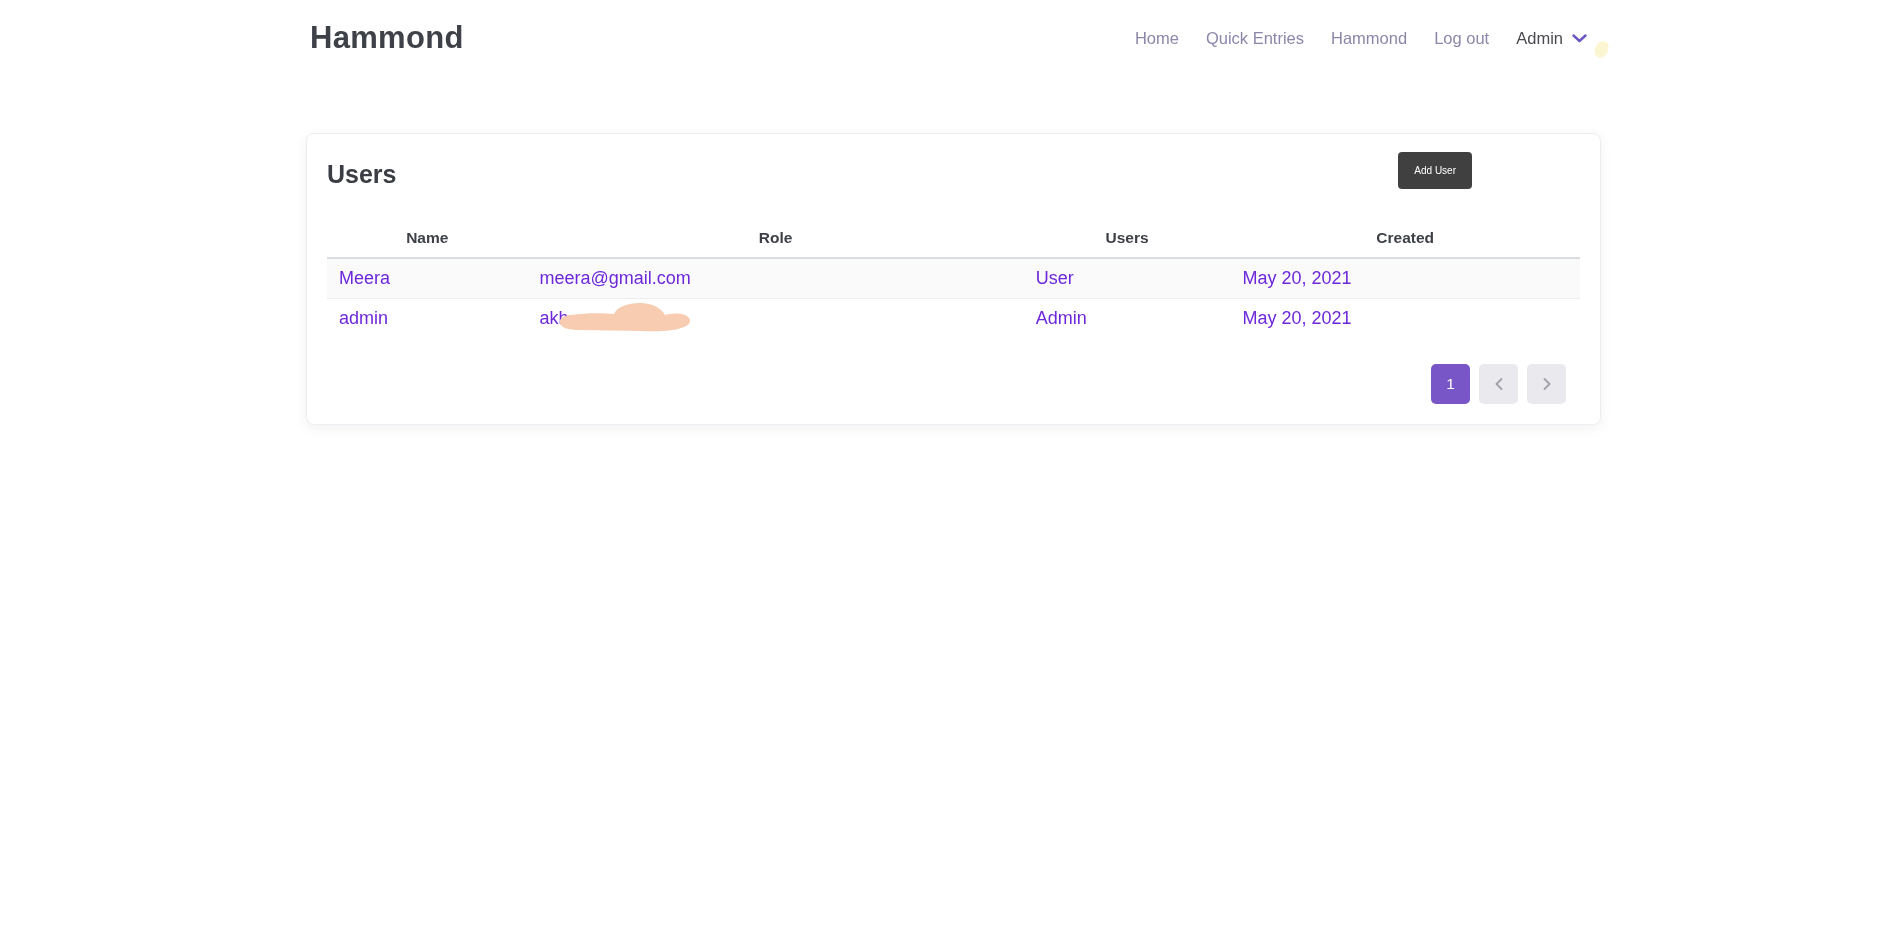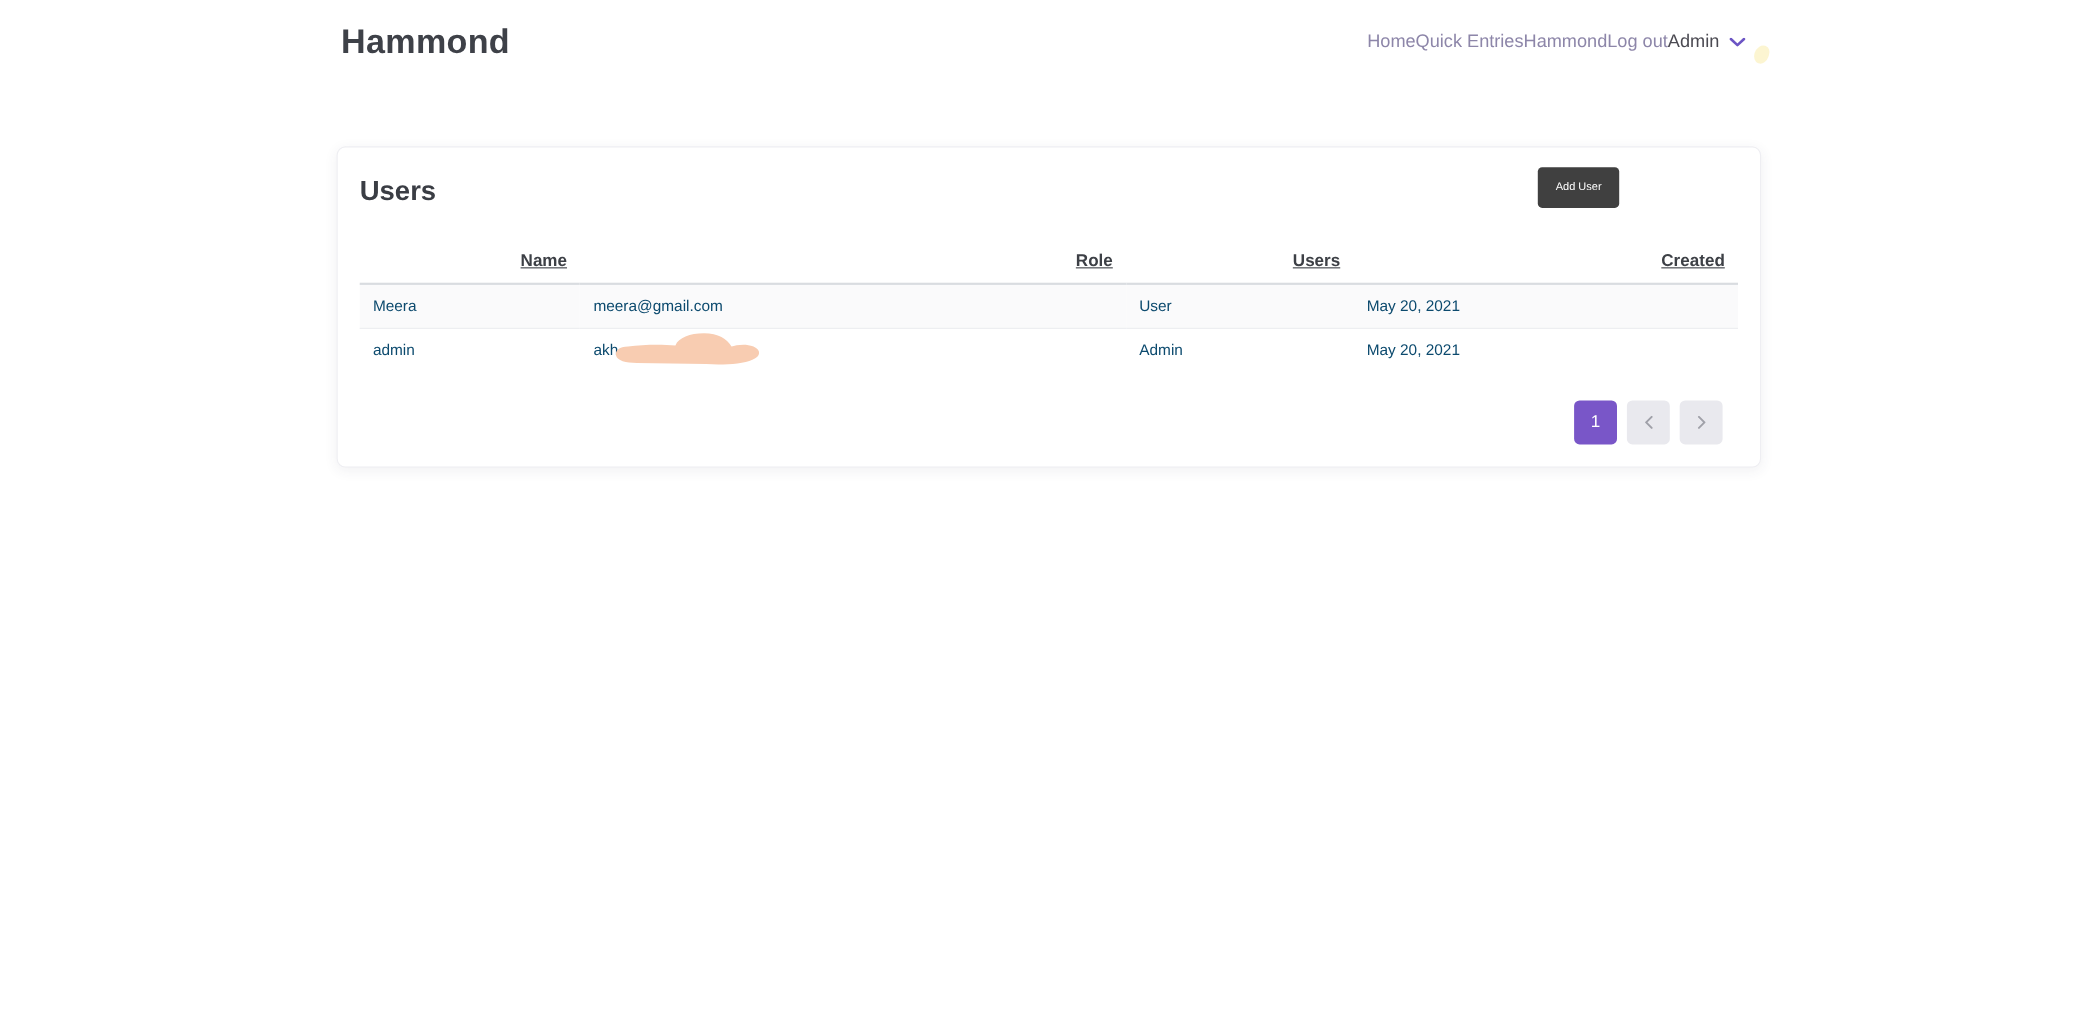--- a/index.html
+++ b/index.html
@@ -15,21 +15,21 @@
   .topbar {
     height: 76px;
     display: flex; align-items: center; justify-content: space-between;
     padding: 0 306px 0 310px;
     background: #ffffff;
   }
   .brand {
     font-size: 31px; font-weight: 800; color: #3e4148;
     letter-spacing: 0.3px; cursor: pointer;
   }
-  .nav { display: flex; align-items: center; position: relative; }
+  .nav { display: flex; align-items: center; gap: 27px; position: relative; }
   .nav-link {
     font-size: 16.5px; color: #8d86a9; text-decoration: none; cursor: pointer;
   }
   .user-menu { display: flex; align-items: center; gap: 9px; cursor: pointer; }
   .user-label { font-size: 16.5px; color: #4b4a52; }
   .smudge {
     position: absolute; right: -21px; top: 12px;
     width: 13px; height: 17px;
     background: #fbf1c2; opacity: 0.75;
     border-radius: 60% 45% 55% 50%;
@@ -56,27 +56,26 @@
     font-size: 10px; font-family: inherit;
     cursor: pointer;
   }
 
   
   table.users {
     width: 100%; margin-top: 30px;
     border-collapse: collapse; table-layout: fixed;
   }
   table.users th {
-    text-align: right; font-size: 15.5px; font-weight: 700; color: #3d4046;
+    text-align: center; font-size: 15.5px; font-weight: 700; color: #3d4046;
     padding: 10px 12px;
     border-bottom: 2px solid #d9dce0;
-    text-decoration: underline;
   }
   table.users td {
-    font-size: 14px; color: #0c4a6e;
+    font-size: 18px; color: #6d28d9;
     padding: 10px 12px;
     line-height: 19px;
   }
   table.users tbody tr + tr td { border-top: 1px solid #ebedf0; }
   table.users tbody tr:nth-child(odd) { background: #fafafb; }
   .email-cell { position: relative; }
   .redaction {
     position: absolute; left: 30px; top: 1px;
     width: 137px; height: 32px;
     pointer-events: none;

